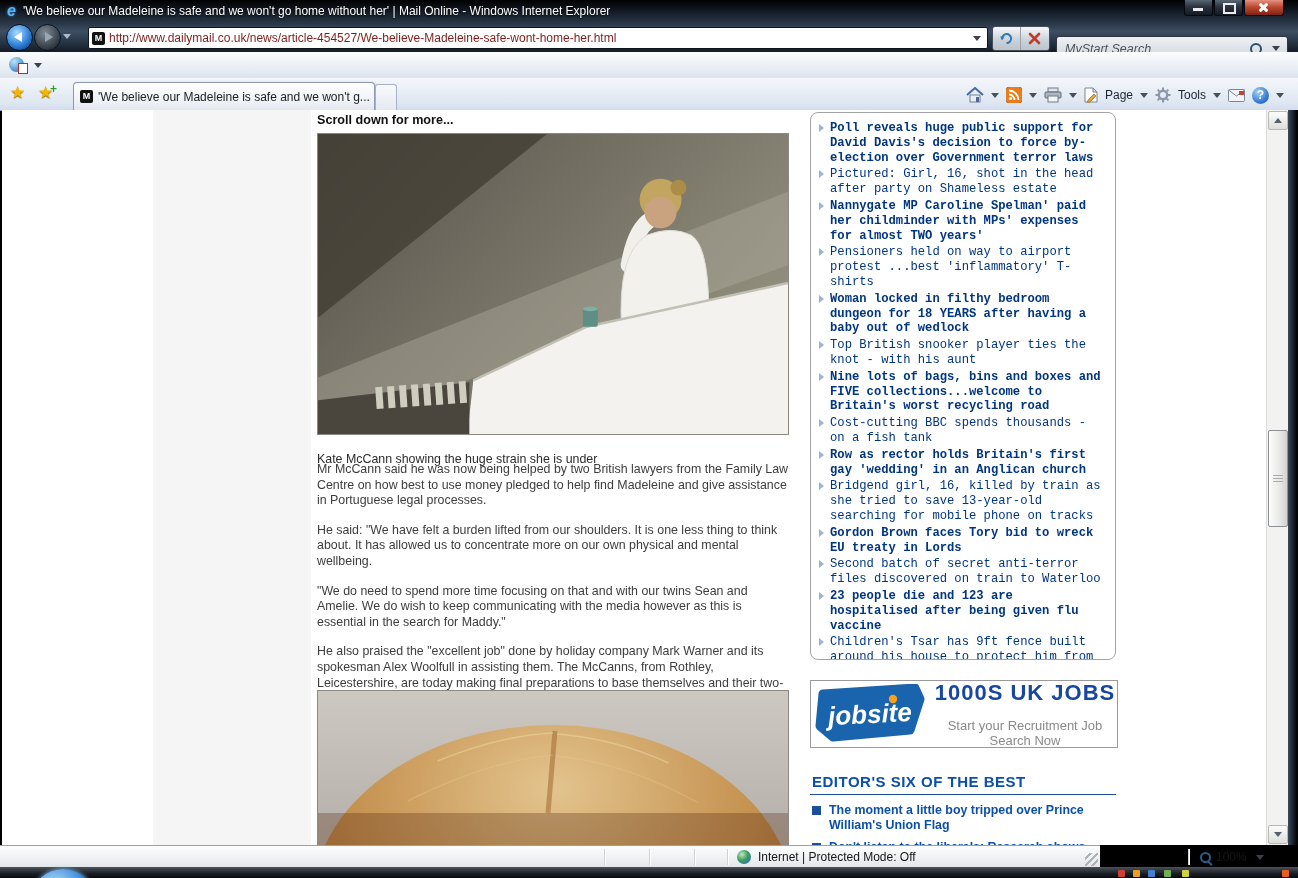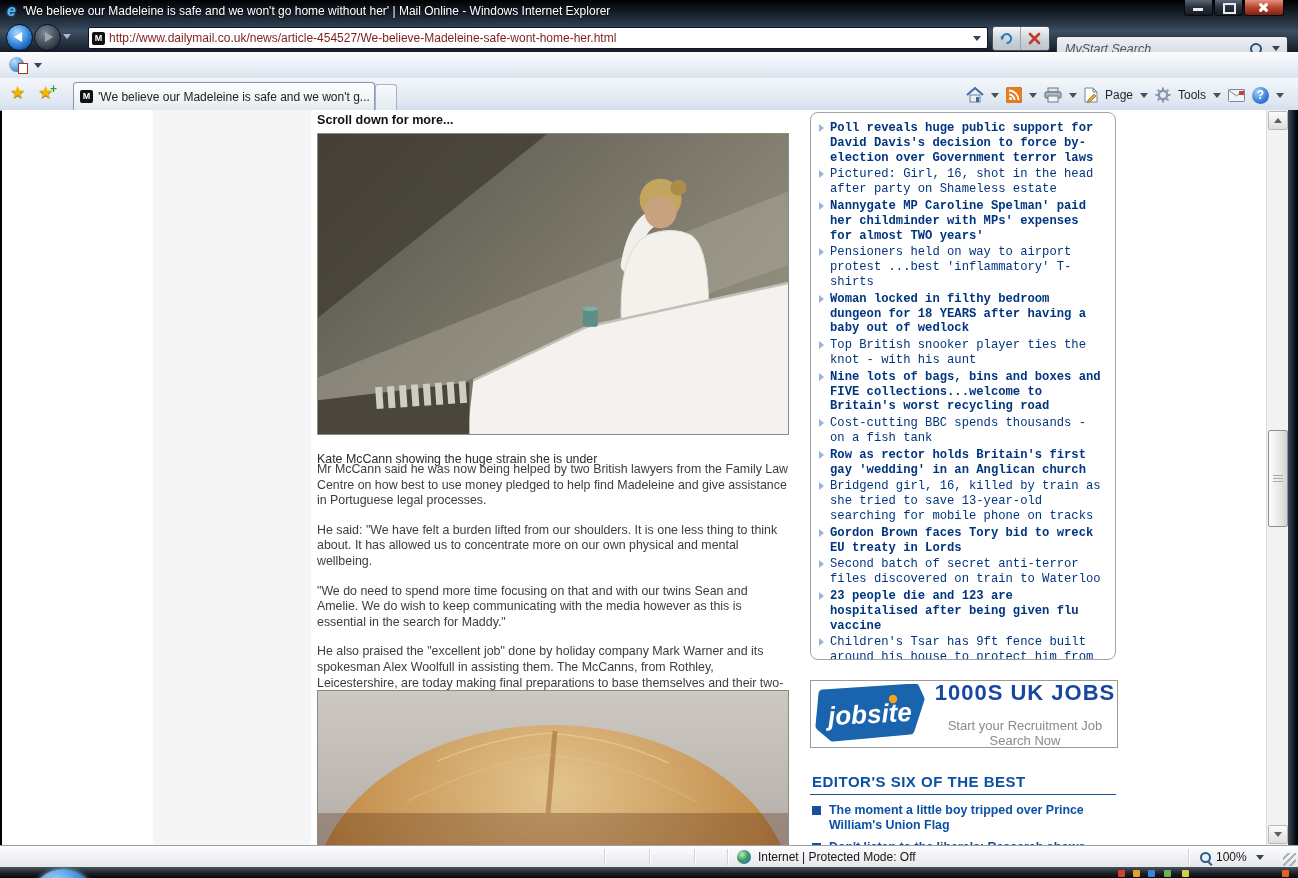--- a/index.html
+++ b/index.html
@@ -137,21 +137,21 @@
   .sb-down::after{content:"";position:absolute;left:5px;top:6px;width:0;height:0;
     border-left:4px solid transparent;border-right:4px solid transparent;border-top:5px solid #55606c;}
   .sb-thumb{position:absolute;left:1px;top:320px;width:18px;height:95px;border:1px solid #8e9296;border-radius:2px;
     background:linear-gradient(90deg,#fdfdfd,#e8e8e6 60%,#d2d2d0);cursor:grab;}
   .sb-thumb::after{content:"";position:absolute;left:4px;top:44px;width:10px;height:7px;
     background:repeating-linear-gradient(#a8aaac 0 1px,transparent 1px 3px);}
   .right-frame{position:absolute;top:110px;left:1288px;width:10px;height:735px;
     background:linear-gradient(90deg,#39495c,#0c1219 70%,#000);}
 
   
-  .statusbar{position:absolute;top:845px;left:0;width:1298px;height:22px;
+  .statusbar{position:absolute;top:845px;left:0;width:1100px;height:22px;
     background:linear-gradient(#fdfdfd,#ebedf0 70%,#e2e5e9);border-top:1px solid #9aa0a8;}
   .sep{position:absolute;top:3px;width:1px;height:16px;background:#cfd3d8;border-right:1px solid #fff;}
   .zone-globe{position:absolute;left:737px;top:4px;width:14px;height:14px;border-radius:50%;
     background:radial-gradient(circle at 35% 32%,#bfe8c8,#3f9e5a 45%,#2a6fc0 85%);}
   .zone-text{position:absolute;left:758px;top:4px;font-size:12px;color:#161616;}
   .zoom-mag{position:absolute;left:1200px;top:6px;width:7px;height:7px;border:2px solid #2a5d8a;border-radius:50%;cursor:pointer;}
   .zoom-mag::after{content:"";position:absolute;left:7px;top:7px;width:5px;height:2px;background:#2a5d8a;
     transform:rotate(45deg);transform-origin:0 0;}
   .zoom-text{position:absolute;left:1216px;top:4px;font-size:12px;color:#161616;cursor:pointer;}
   .zoom-caret{position:absolute;left:1256px;top:9px;width:0;height:0;cursor:pointer;

